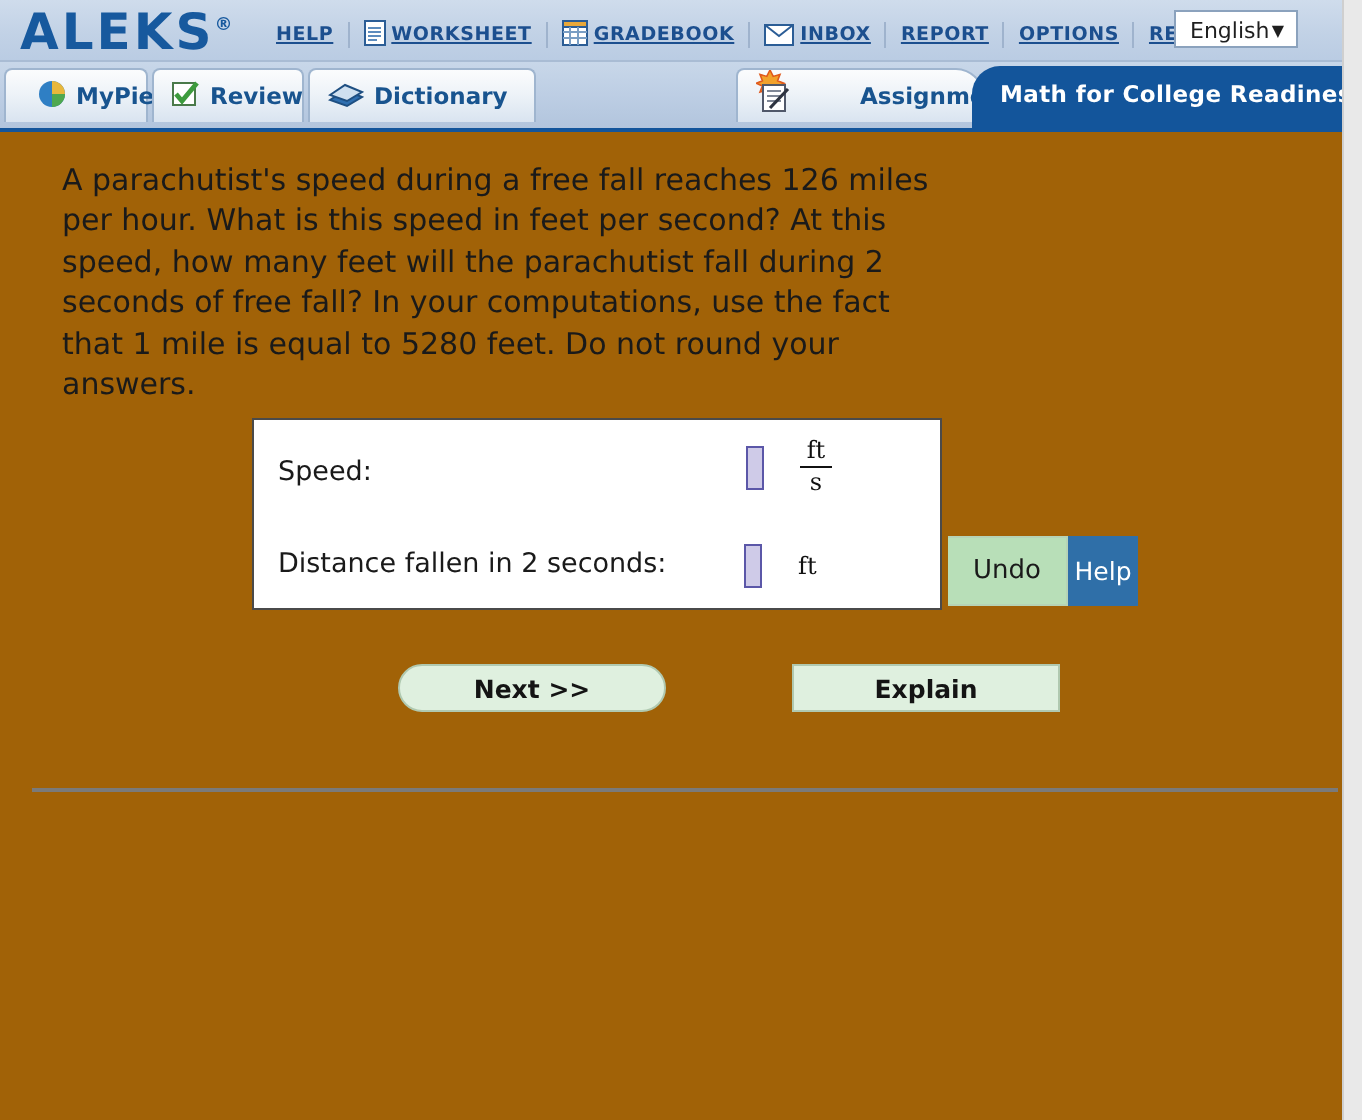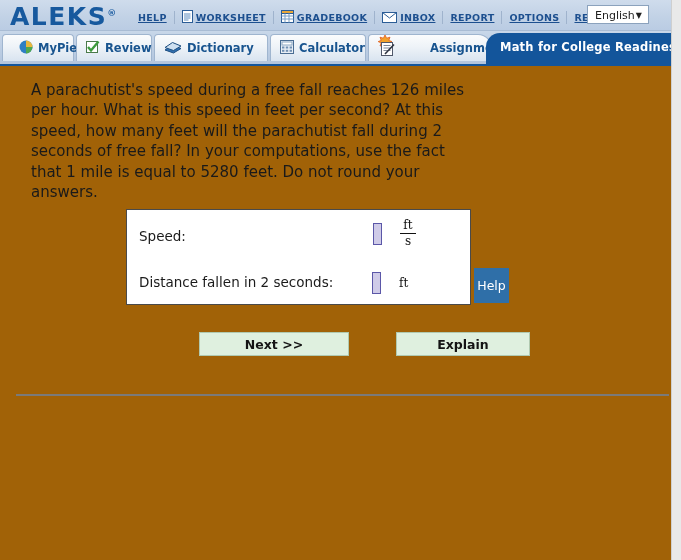--- a/index.html
+++ b/index.html
@@ -120,21 +120,21 @@
   .sbtn-clear{width:60px;}
   .sbtn-undo{width:60px;border-left:none;}
   .sbtn-help{width:35px;}
 
   
   .bbtn{
     position:absolute;height:24px;background:#dff0df;border:1px solid #b0c9b0;
     display:flex;align-items:center;justify-content:center;
     font-size:12.5px;font-weight:bold;color:#141414;cursor:pointer;box-sizing:border-box;
   }
-  .bbtn-next{left:199px;top:266px;width:150px;}
+  .bbtn-next{left:199px;top:266px;width:134px;border-radius:12px;}
   .bbtn-explain{left:396px;top:266px;width:134px;}
 
   .divider{position:absolute;left:16px;top:328px;width:653px;height:2px;background:#7a7a7a;}
 </style>
 </head>
 <body>
 
 <div class="app">
 
   <div class="topbar">
@@ -222,35 +222,20 @@
     <div class="tab tab-dict">
       <span>
         <svg width="18" height="13" viewBox="0 0 18 13">
             <path d="M1 9 L8.5 4 L17 7.5 L9.5 12 Z" fill="#2f6fb0" stroke="#1e4f82"></path>
             <path d="M1 6.5 L8.5 1.5 L17 5 L9.5 9.5 Z" fill="#cfe0f0" stroke="#1e4f82"></path>
           </svg>
       </span>
       <span class="tlabel">Dictionary</span>
     </div>
 
-    <div class="tab tab-calc">
-      <span>
-        <svg width="14" height="14" viewBox="0 0 14 14">
-            <rect x="0.5" y="0.5" width="13" height="13" fill="#e8eef5" stroke="#4a6d93"></rect>
-            <rect x="2" y="2" width="10" height="3" fill="#fff" stroke="#8aa6c2"></rect>
-            <rect x="2" y="6.5" width="2.4" height="2" fill="#6f8fb3"></rect>
-            <rect x="5.8" y="6.5" width="2.4" height="2" fill="#6f8fb3"></rect>
-            <rect x="9.6" y="6.5" width="2.4" height="2" fill="#6f8fb3"></rect>
-            <rect x="2" y="9.8" width="2.4" height="2" fill="#6f8fb3"></rect>
-            <rect x="5.8" y="9.8" width="2.4" height="2" fill="#6f8fb3"></rect>
-            <rect x="9.6" y="9.8" width="2.4" height="2" fill="#6f8fb3"></rect>
-          </svg>
-      </span>
-      <span class="tlabel">Calculator</span>
-    </div>
 
     <div class="tab tab-assign">
       <span>
         <svg width="20" height="22" viewBox="0 0 20 22">
             <path d="M7 0 L8.6 3.2 L12 2.2 L10.8 5.4 L14 6.6 L10.8 8 L12 11 L8.6 10 L7 13 L5.4 10 L2 11 L3.2 8 L0.2 6.6 L3.2 5.4 L2 2.2 L5.4 3.2 Z" fill="#f2a22b" stroke="#e05a1c" stroke-width="0.8"></path>
             <rect x="3.5" y="7.5" width="11" height="13" fill="#fff" stroke="#50586a"></rect>
             <line x1="5.5" y1="10.5" x2="12.5" y2="10.5" stroke="#7f8796"></line>
             <line x1="5.5" y1="13" x2="12.5" y2="13" stroke="#7f8796"></line>
             <line x1="5.5" y1="15.5" x2="12.5" y2="15.5" stroke="#7f8796"></line>
             <path d="M7 19 L16 9.5" stroke="#2d3340" stroke-width="1.6"></path>
@@ -285,20 +270,21 @@
       <div class="arow arow-2">
         <span class="alabel">Distance fallen in 2 seconds:</span>
       </div>
       <div class="fieldwrap fw-2">
         <span class="mathinput"></span>
         <span class="unit">ft</span>
       </div>
     </div>
 
     <div class="sidebtns">
+      <div class="sbtn sbtn-green sbtn-undo">Undo</div>
       <div class="sbtn sbtn-blue sbtn-help">Help</div>
     </div>
 
     <div class="bbtn bbtn-next">Next &gt;&gt;</div>
     <div class="bbtn bbtn-explain">Explain</div>
 
     <div class="divider"></div>
   </div>
 
   <div class="gutter"></div>

